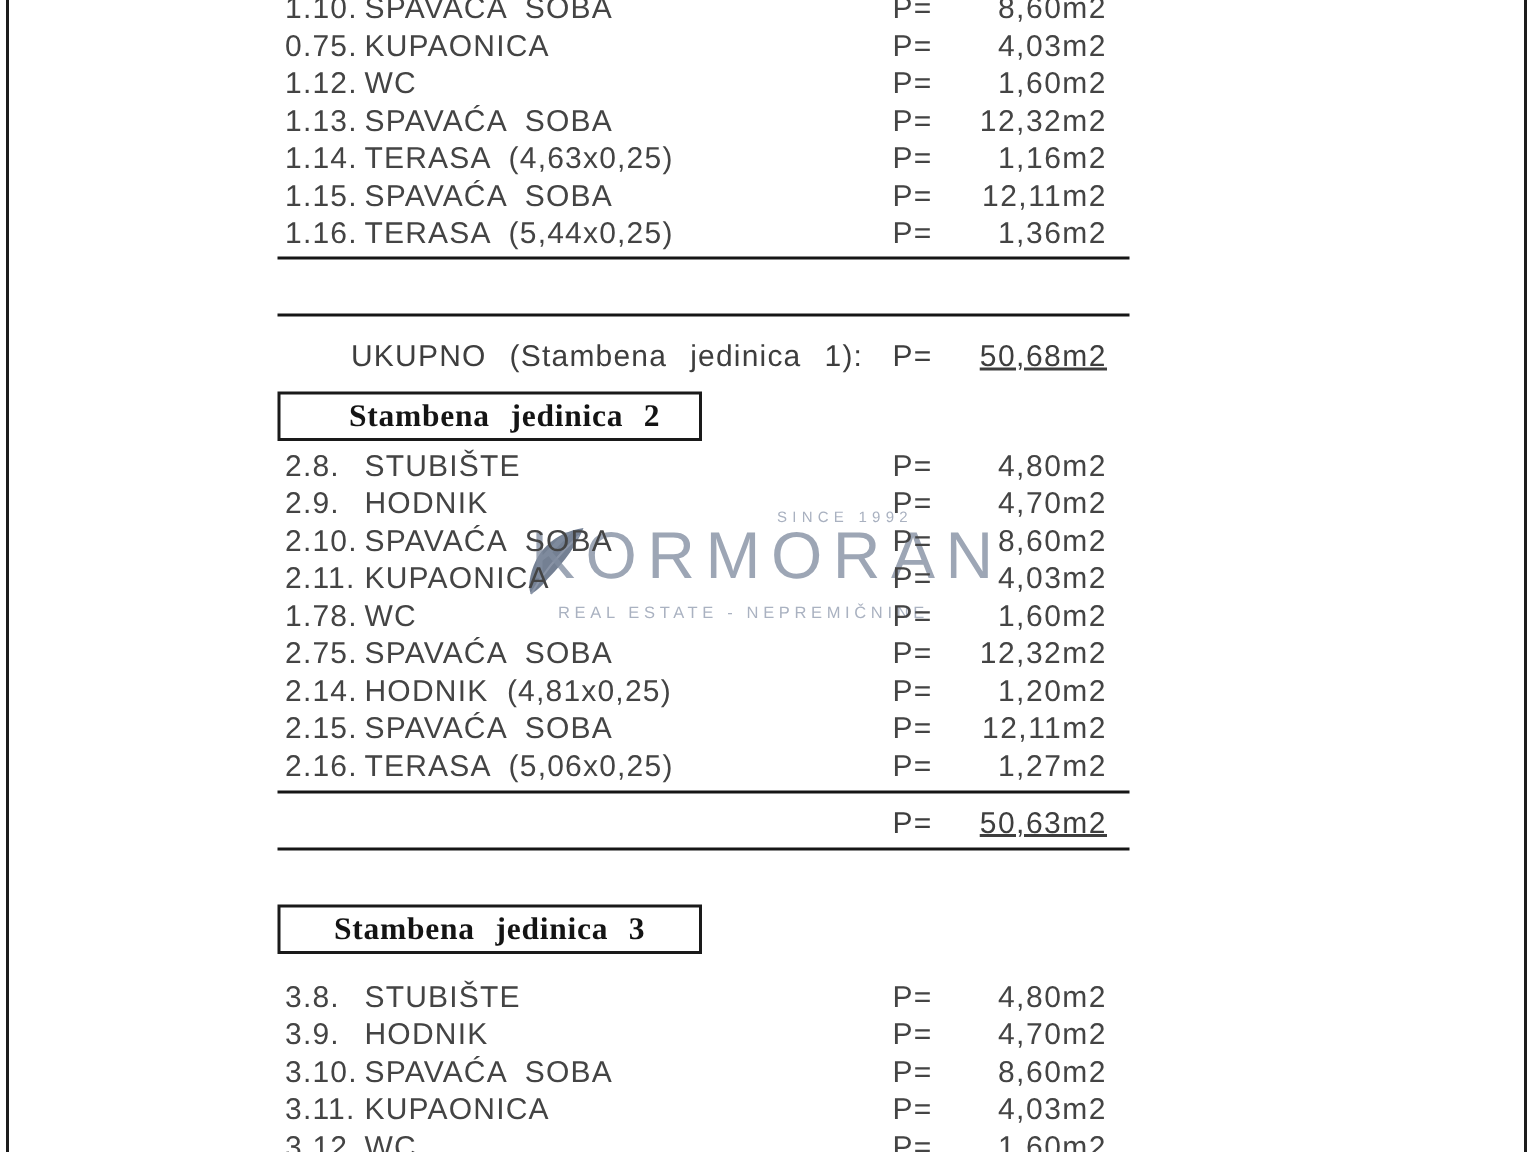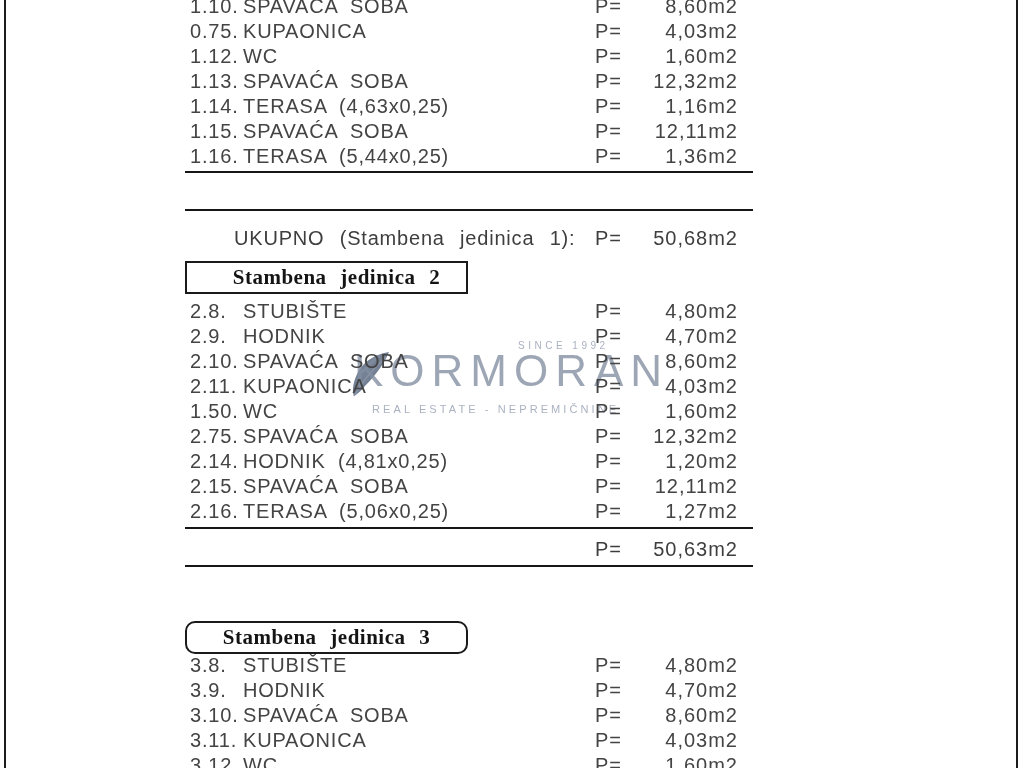--- a/index.html
+++ b/index.html
@@ -36,29 +36,29 @@
   
   .sep { position:absolute; left:185px; width:568px; height:2px; background:#161616; z-index:2; }
   #sep-1a { top:171px; } #sep-1b { top:209px; }
   #sep-2a { top:527px; } #sep-2b { top:565px; }
   .total-row { position:absolute; left:190px; width:548px; height:26px; line-height:26px;
                font-size:20px; color:#3e3e3e; letter-spacing:0.8px; white-space:nowrap; z-index:2; }
   #total-1 { top:180px;margin-top:45px; }
   #total-2 { top:536px; }
   .total-row .tlabel { margin-left:44px; word-spacing:9px; }
   .total-row .p   { position:absolute; left:405px; }
-  .total-row .val { position:absolute; right:0; letter-spacing:1px; }
+  .total-row .val { position:absolute; right:0; letter-spacing:1px;text-decoration:underline; }
 
   
   .unit-box { position:absolute; left:185px; width:283px; height:33px; border:2px solid #1a1a1a;
               text-align:center; line-height:29px; font-family:"Liberation Serif", serif;
               font-weight:bold; font-size:21px; color:#141414; word-spacing:8px;
               letter-spacing:0.5px; z-index:2; }
   #unit-box-2 { top:261px;padding-left:20px; }
-  #unit-box-3 { top:621px;border-radius:10px; }
+  #unit-box-3 { top:603px; }
 </style>
 </head>
 <body>
 
 <div class="frame" id="frame-left"></div>
 <div class="frame" id="frame-right"></div>
 
 <div id="watermark">
   <div id="wm-since">SINCE 1992</div>
   <svg id="wm-feather" viewBox="0 0 48 48">
@@ -85,21 +85,21 @@
   <span class="val">50,68m2</span>
 </div>
 <div class="sep" id="sep-1b"></div>
 
 <div class="unit-box" id="unit-box-2">Stambena jedinica 2</div>
 <div class="rows" id="rows-2">
     <div class="row"><span class="num">2.8.</span><span class="label">STUBIŠTE</span><span class="p">P=</span><span class="val">4,80m2</span></div>
     <div class="row"><span class="num">2.9.</span><span class="label">HODNIK</span><span class="p">P=</span><span class="val">4,70m2</span></div>
     <div class="row"><span class="num">2.10.</span><span class="label">SPAVAĆA SOBA</span><span class="p">P=</span><span class="val">8,60m2</span></div>
     <div class="row"><span class="num">2.11.</span><span class="label">KUPAONICA</span><span class="p">P=</span><span class="val">4,03m2</span></div>
-    <div class="row"><span class="num">1.50.</span><span class="label">WC</span><span class="p">P=</span><span class="val">1,60m2</span></div>
+    <div class="row"><span class="num">1.78.</span><span class="label">WC</span><span class="p">P=</span><span class="val">1,60m2</span></div>
     <div class="row"><span class="num">2.75.</span><span class="label">SPAVAĆA SOBA</span><span class="p">P=</span><span class="val">12,32m2</span></div>
     <div class="row"><span class="num">2.14.</span><span class="label">HODNIK (4,81x0,25)</span><span class="p">P=</span><span class="val">1,20m2</span></div>
     <div class="row"><span class="num">2.15.</span><span class="label">SPAVAĆA SOBA</span><span class="p">P=</span><span class="val">12,11m2</span></div>
     <div class="row"><span class="num">2.16.</span><span class="label">TERASA (5,06x0,25)</span><span class="p">P=</span><span class="val">1,27m2</span></div>
   </div>
 <div class="sep" id="sep-2a"></div>
 <div class="total-row" id="total-2">
   <span class="p">P=</span>
   <span class="val">50,63m2</span>
 </div>

